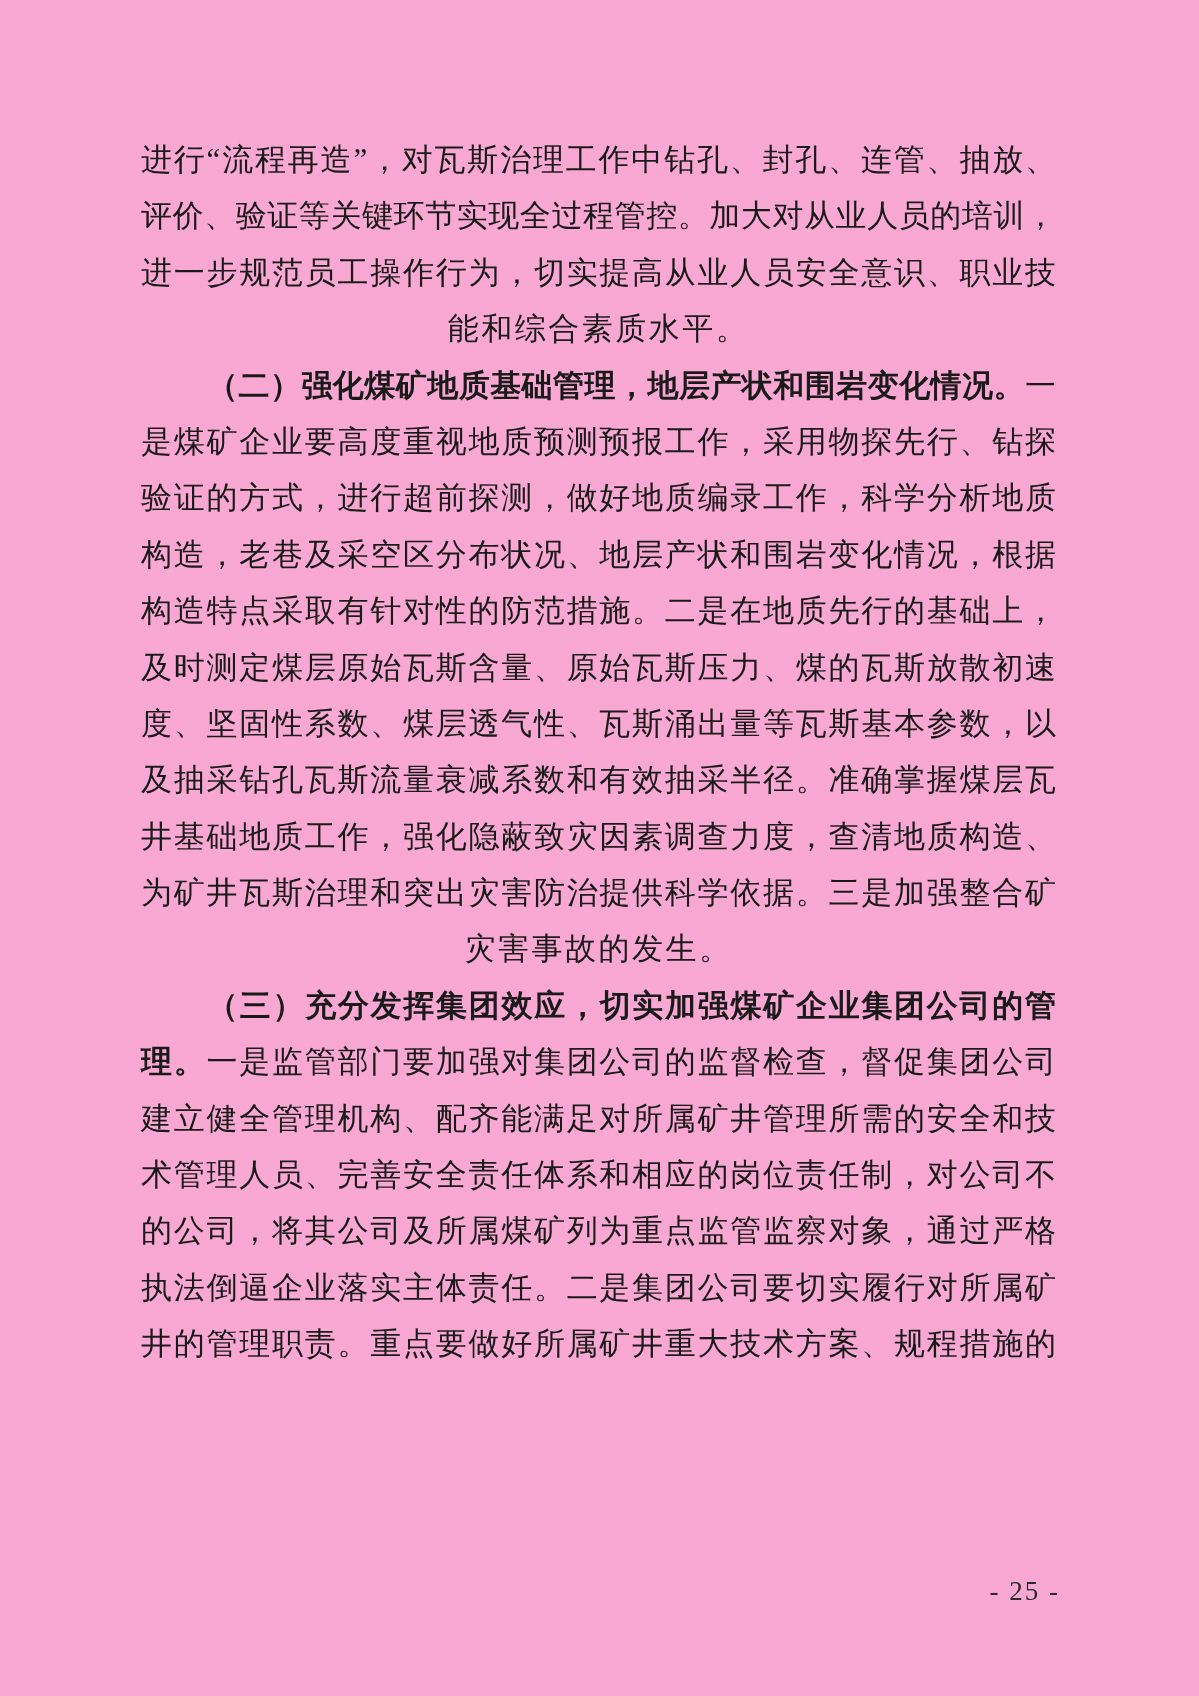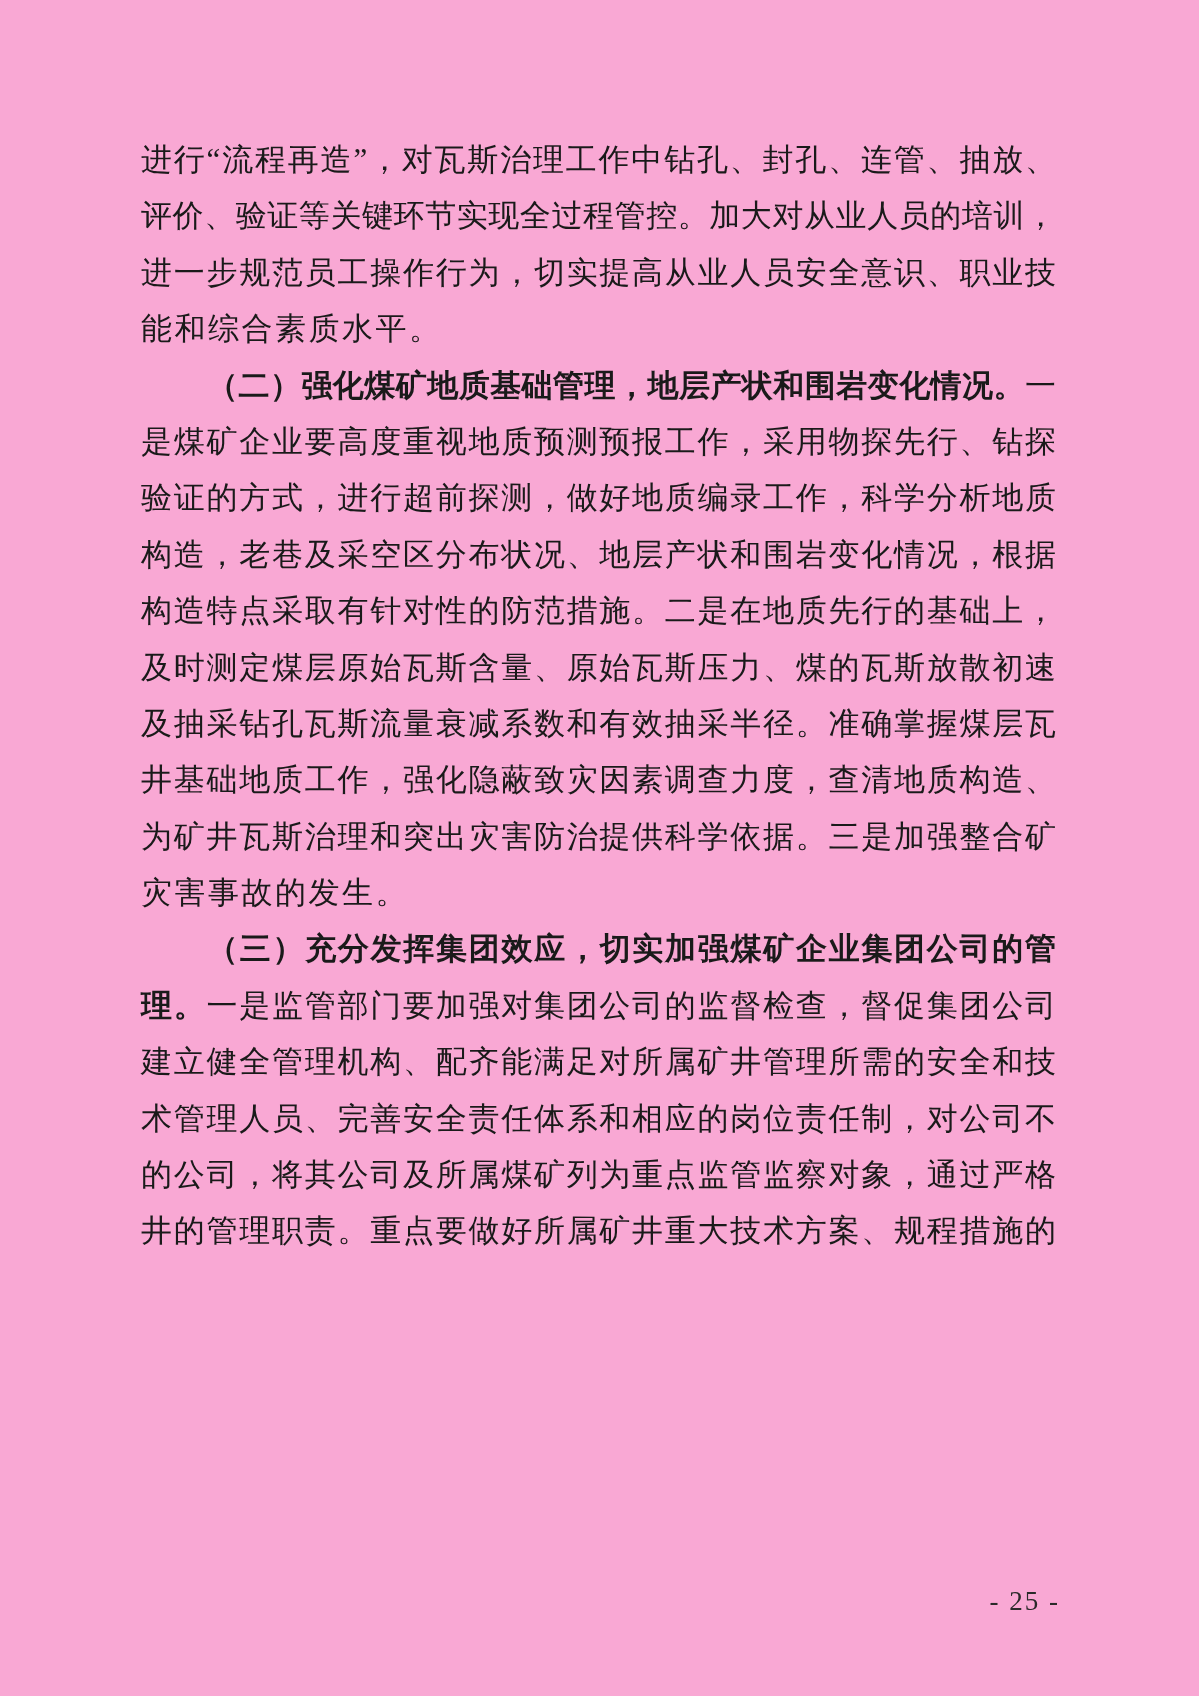--- a/index.html
+++ b/index.html
@@ -33,57 +33,58 @@
   .line.fill {
     text-align: justify;
     text-align-last: justify;
   }
   .line.fill-indent {
     text-align: justify;
     text-align-last: justify;
     text-indent: 66px;
   }
   .line.end {
-    text-align: left;
+    text-align: center;
     letter-spacing: 2.5px;
   }
   .seg-bold {
     font-weight: bold;
   }
   .page-number {
     position: absolute;
     top: 1576px;
     right: 139px;
     font-size: 27px;
     letter-spacing: 2px;
     color: #2a2a2a;
     font-family: "Liberation Serif", "DejaVu Serif", serif;
-    margin-top: 10px;
   }
 </style>
 </head>
 <body>
 
 <div class="page">
   <div class="text-block" id="text-block">
       <div class="line fill"><span class="seg-normal">进行“流程再造”，对瓦斯治理工作中钻孔、封孔、连管、抽放、</span></div>
       <div class="line fill"><span class="seg-normal">评价、验证等关键环节实现全过程管控。加大对从业人员的培训，</span></div>
       <div class="line fill"><span class="seg-normal">进一步规范员工操作行为，切实提高从业人员安全意识、职业技</span></div>
       <div class="line end"><span class="seg-normal">能和综合素质水平。</span></div>
       <div class="line fill-indent"><span class="seg-bold">（二）强化煤矿地质基础管理，地层产状和围岩变化情况。</span><span class="seg-normal">一</span></div>
       <div class="line fill"><span class="seg-normal">是煤矿企业要高度重视地质预测预报工作，采用物探先行、钻探</span></div>
       <div class="line fill"><span class="seg-normal">验证的方式，进行超前探测，做好地质编录工作，科学分析地质</span></div>
       <div class="line fill"><span class="seg-normal">构造，老巷及采空区分布状况、地层产状和围岩变化情况，根据</span></div>
       <div class="line fill"><span class="seg-normal">构造特点采取有针对性的防范措施。二是在地质先行的基础上，</span></div>
       <div class="line fill"><span class="seg-normal">及时测定煤层原始瓦斯含量、原始瓦斯压力、煤的瓦斯放散初速</span></div>
+      <div class="line fill"><span class="seg-normal">度、坚固性系数、煤层透气性、瓦斯涌出量等瓦斯基本参数，以</span></div>
       <div class="line fill"><span class="seg-normal">及抽采钻孔瓦斯流量衰减系数和有效抽采半径。准确掌握煤层瓦</span></div>
       <div class="line fill"><span class="seg-normal">井基础地质工作，强化隐蔽致灾因素调查力度，查清地质构造、</span></div>
       <div class="line fill"><span class="seg-normal">为矿井瓦斯治理和突出灾害防治提供科学依据。三是加强整合矿</span></div>
       <div class="line end"><span class="seg-normal">灾害事故的发生。</span></div>
       <div class="line fill-indent"><span class="seg-bold">（三）充分发挥集团效应，切实加强煤矿企业集团公司的管</span></div>
       <div class="line fill"><span class="seg-bold">理。</span><span class="seg-normal">一是监管部门要加强对集团公司的监督检查，督促集团公司</span></div>
       <div class="line fill"><span class="seg-normal">建立健全管理机构、配齐能满足对所属矿井管理所需的安全和技</span></div>
       <div class="line fill"><span class="seg-normal">术管理人员、完善安全责任体系和相应的岗位责任制，对公司不</span></div>
       <div class="line fill"><span class="seg-normal">的公司，将其公司及所属煤矿列为重点监管监察对象，通过严格</span></div>
+      <div class="line fill"><span class="seg-normal">执法倒逼企业落实主体责任。二是集团公司要切实履行对所属矿</span></div>
       <div class="line fill"><span class="seg-normal">井的管理职责。重点要做好所属矿井重大技术方案、规程措施的</span></div>
     </div>
   <div class="page-number">- 25 -</div>
 </div>
 
 </body></html>

